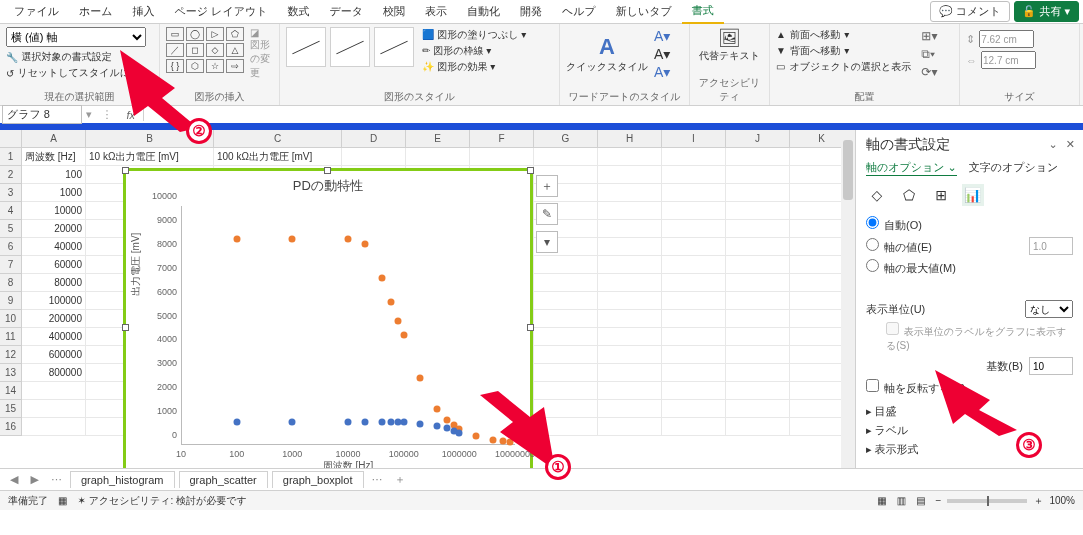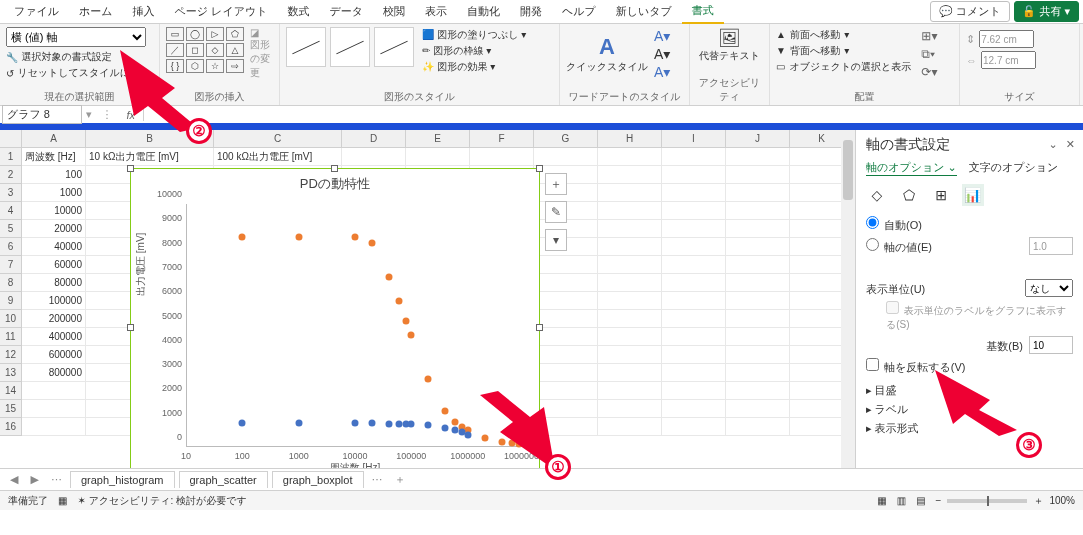--- a/index.html
+++ b/index.html
@@ -50,21 +50,21 @@
 .colhdr .rh { width: 22px; border-right: 1px solid #d0d0d0; }
 .colhdr .ch { width: 64px; border-right: 1px solid #d0d0d0; text-align: center; font-size: 10px; line-height: 18px; color:#555;}
 .grid { position: relative; }
 .row { display: flex; height: 18px; }
 .row .rh { width: 22px; background: #f0f0f0; border-right: 1px solid #d0d0d0; border-bottom: 1px solid #d0d0d0; text-align: center; font-size: 10px; line-height: 18px; color:#555;}
 .row .cell { width: 64px; border-right: 1px solid #e8e8e8; border-bottom: 1px solid #e8e8e8; padding: 0 3px; font-size: 10px; line-height: 18px; overflow: hidden; white-space: nowrap; }
 .row .cell.num { text-align: right; }
 .row .cell.wide { width: 128px; }
 
 
-.chart { position: absolute; left: 130px; top: 38px; width: 410px; height: 320px; background: #fff; border: 1px solid #84cc16; }
+.chart { position: absolute; left: 123px; top: 38px; width: 410px; height: 320px; background: #fff; border: 3px solid #84cc16; }
 .chart .handle { position:absolute; width:7px; height:7px; border:1px solid #666; background:#fff; }
 .chart .h-tl{left:-4px;top:-4px;} .chart .h-tm{left:50%;top:-4px;margin-left:-4px;} .chart .h-tr{right:-4px;top:-4px;}
 .chart .h-ml{left:-4px;top:50%;margin-top:-4px;} .chart .h-mr{right:-4px;top:50%;margin-top:-4px;}
 .chart .h-bl{left:-4px;bottom:-4px;} .chart .h-bm{left:50%;bottom:-4px;margin-left:-4px;} .chart .h-br{right:-4px;bottom:-4px;}
 .chart-title { text-align: center; font-size: 13px; padding: 6px 0; color:#444;}
 .plot { position: absolute; left: 55px; top: 35px; right: 15px; bottom: 40px; }
 .plot .grid-area { position:absolute; inset:0; border-left:1px solid #bbb; border-bottom:1px solid #bbb; }
 .plot .ytick { position:absolute; left:-40px; width:36px; text-align:right; font-size:9px; color:#666; transform:translateY(-50%);}
 .plot .xtick { position:absolute; bottom:-14px; font-size:9px; color:#666; transform:translateX(-50%);}
 .plot .ylab { position:absolute; left:-52px; top:50%; transform: rotate(-90deg) translateX(30px); transform-origin:left top; font-size:10px; color:#555; white-space:nowrap;}
@@ -77,21 +77,21 @@
 
 
 .pane { width: 228px; border-left: 1px solid #d0d0d0; background: #fff; padding: 6px 10px; font-size: 11px; position:relative;}
 .pane h2 { font-size: 14px; font-weight: normal; margin-bottom: 6px; }
 .pane .pclose { position:absolute; right:8px; top:8px; display:flex; gap:8px; font-size:11px; color:#666;}
 .pane .ptabs { display:flex; gap:12px; font-size:11px; margin-bottom:8px;}
 .pane .ptabs .pt-a { color:#107c41; border-bottom:1px solid #107c41;}
 .pane .picons { display:flex; gap:10px; margin-bottom:10px;}
 .pane .picons .pi { width:22px; height:22px; display:flex; align-items:center; justify-content:center; font-size:14px;}
 .pane .picons .pi.sel { background:#e6f2ec;}
-.pane .frow { display:flex; align-items:flex-end; margin:4px 0; gap:6px;}
+.pane .frow { display:flex; align-items:center; margin:4px 0; gap:6px;}
 .pane .frow input[type=text]{ width:44px; height:18px; font-size:10px; padding:0 3px; border:1px solid #c0c0c0;}
 .pane .frow select { width:48px; height:18px; font-size:10px;}
 .pane .sub { color:#999; font-size:10px; margin-left:20px;}
 .pane .sec { padding-top:4px; }
 .pane .sec-h { font-size:11px; cursor:pointer;}
 .pane input[type=radio],.pane input[type=checkbox]{margin-right:2px;}
 
 
 .sheettabs { height: 22px; border-top: 1px solid #d0d0d0; display:flex; align-items:center; font-size:11px; padding:0 6px; gap:4px;}
 .sheettabs .st { padding:2px 10px; border:1px solid #d0d0d0; border-bottom:none; background:#fff;}
@@ -574,20 +574,23 @@
       <span class="pi sel" style="color:#107c41;">📊</span>
     </div>
     <div class="frow">
         <label><input type="radio" checked="" style=""> <span>自動(O)</span></label>
       </div>
     <div class="frow">
         <label><input type="radio" style=""> <span>軸の値(E)</span></label>
         <span style="flex:1"></span>
         <input type="text" style="color: rgb(153, 153, 153);" value="1.0">
       </div>
+    <div class="frow">
+        <label><input type="radio" style=""> <span>軸の最大値(M)</span></label>
+      </div>
     <div class="frow" style="margin-top:24px;">
         <span>表示単位(U)</span>
         <span style="flex:1"></span>
         <select><option>なし</option></select>
       </div>
     <div class="frow">
         <label class="sub"><input type="checkbox" disabled="" style=""> <span>表示単位のラベルをグラフに表示する(S)</span></label>
       </div>
     <div class="frow">
         <span style="flex:1"></span>

